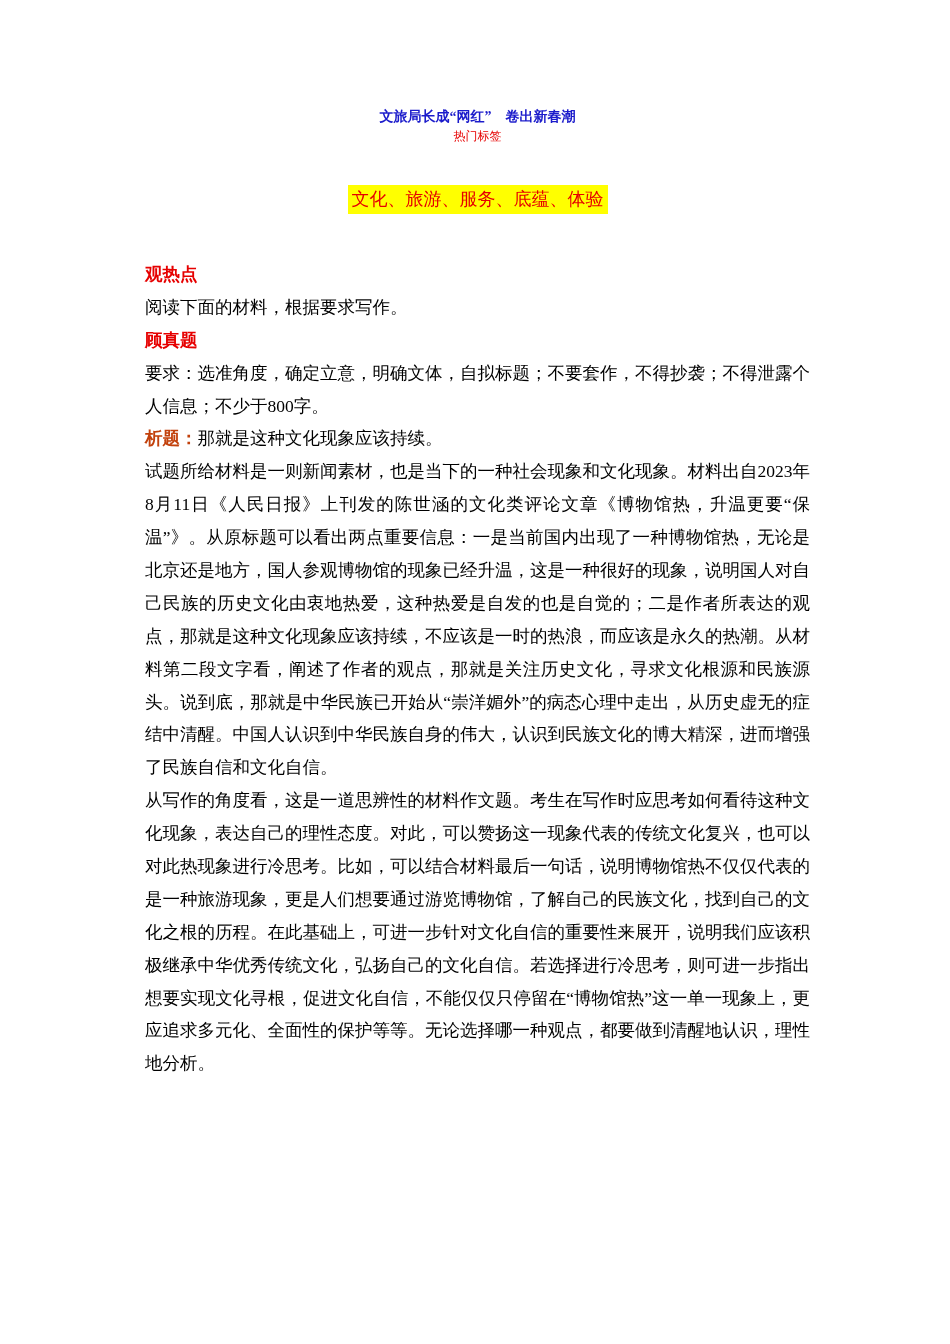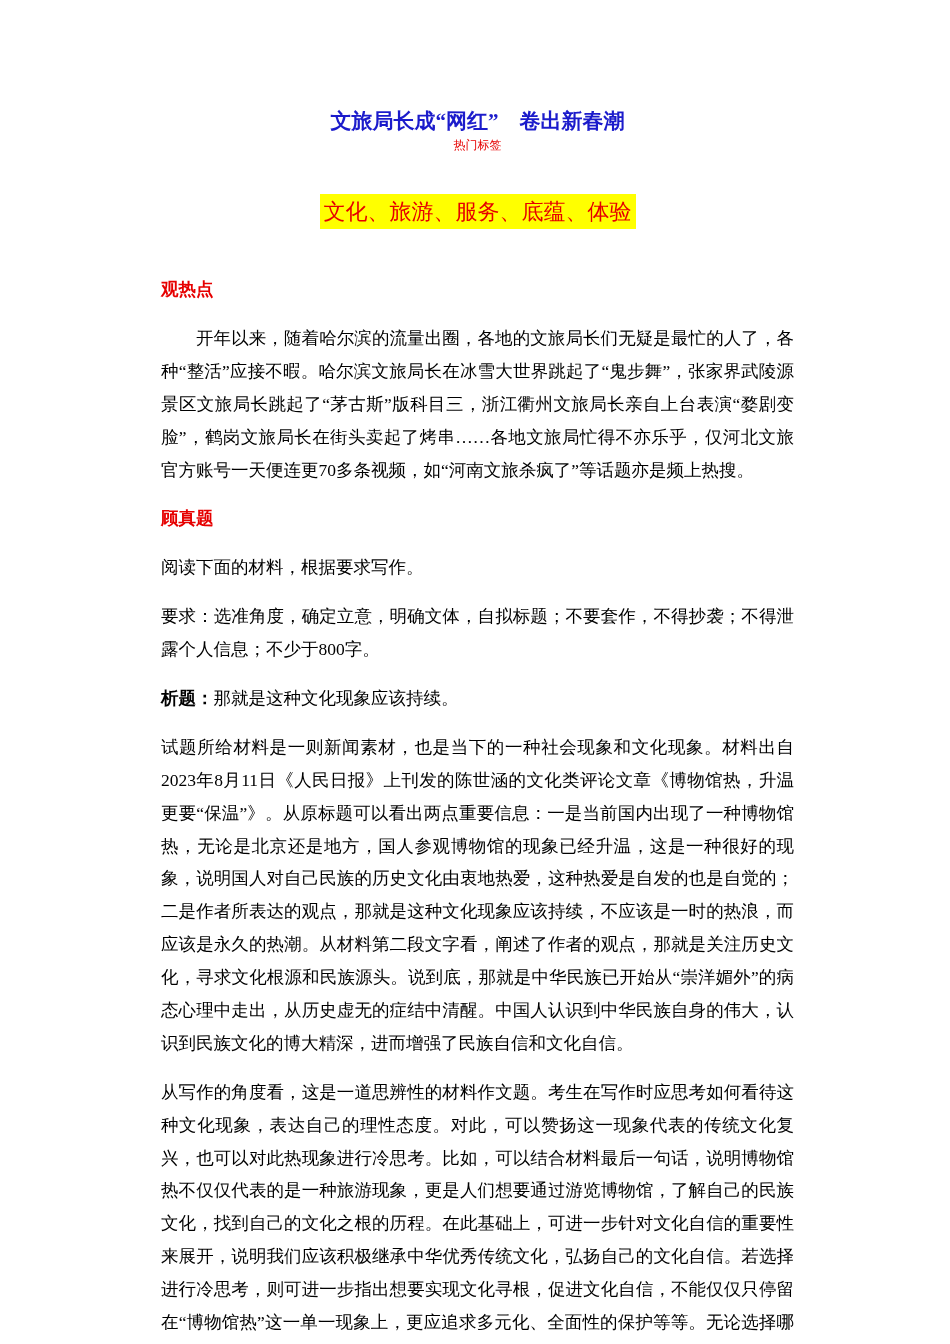--- a/index.html
+++ b/index.html
@@ -16,83 +16,82 @@
     box-sizing: border-box;
     padding: 108px 140px 60px 145px;
     font-family: "Liberation Serif", "DejaVu Serif", serif;
     color: #000000;
     font-size: 17.5px;
     line-height: 1.88;
   }
   .doc-title {
     text-align: center;
     color: #1b1bcb;
-    font-size: 21px;
+    font-size: 14px;
     font-weight: bold;
     line-height: 1.3;
     margin: 0;
   }
   .doc-subtitle {
     text-align: center;
     color: #e60000;
     font-size: 12px;
     line-height: 1.4;
     margin: 2px 0 0 0;
   }
   .tags-line {
     text-align: center;
     margin: 40px 0 0 0;
     line-height: 1.5;
   }
   .tags-highlight {
     display: inline-block;
     background: #ffff00;
     color: #e60000;
-    font-size: 22px;
+    font-size: 18px;
     padding: 1px 4px;
   }
   .body-block {
     margin-top: 44px;
     text-align: justify;
   }
   .sec-heading {
     color: #e60000;
     font-weight: bold;
     margin: 0;
   }
   p.para {
-    margin: 16px;
+    margin: 0;
   }
   p.indent {
     text-indent: 2em;
   }
   .inline-red {
-    color: #000000;
+    color: #c2410c;
     font-weight: bold;
   }
 </style>
 </head>
 <body>
 
 <div class="page">
 
   <h1 class="doc-title">文旅局长成“网红”　卷出新春潮</h1>
   <div class="doc-subtitle">热门标签</div>
 
   <div class="tags-line">
     <span class="tags-highlight">文化、旅游、服务、底蕴、体验</span>
   </div>
 
   <div class="body-block">
 
     <p class="para sec-heading">观热点</p>
-    <p class="para indent">开年以来，随着哈尔滨的流量出圈，各地的文旅局长们无疑是最忙的人了，各种“整活”应接不暇。哈尔滨文旅局长在冰雪大世界跳起了“鬼步舞”，张家界武陵源景区文旅局长跳起了“茅古斯”版科目三，浙江衢州文旅局长亲自上台表演“婺剧变脸”，鹤岗文旅局长在街头卖起了烤串……各地文旅局忙得不亦乐乎，仅河北文旅官方账号一天便连更70多条视频，如“河南文旅杀疯了”等话题亦是频上热搜。</p>
 
+    <p class="para">阅读下面的材料，根据要求写作。</p>
     <p class="para sec-heading">顾真题</p>
-    <p class="para">阅读下面的材料，根据要求写作。</p>
     <p class="para">要求：选准角度，确定立意，明确文体，自拟标题；不要套作，不得抄袭；不得泄露个人信息；不少于800字。</p>
 
     <p class="para"><span class="inline-red">析题：</span><span>那就是这种文化现象应该持续。</span></p>
     <p class="para">试题所给材料是一则新闻素材，也是当下的一种社会现象和文化现象。材料出自2023年8月11日《人民日报》上刊发的陈世涵的文化类评论文章《博物馆热，升温更要“保温”》。从原标题可以看出两点重要信息：一是当前国内出现了一种博物馆热，无论是北京还是地方，国人参观博物馆的现象已经升温，这是一种很好的现象，说明国人对自己民族的历史文化由衷地热爱，这种热爱是自发的也是自觉的；二是作者所表达的观点，那就是这种文化现象应该持续，不应该是一时的热浪，而应该是永久的热潮。从材料第二段文字看，阐述了作者的观点，那就是关注历史文化，寻求文化根源和民族源头。说到底，那就是中华民族已开始从“崇洋媚外”的病态心理中走出，从历史虚无的症结中清醒。中国人认识到中华民族自身的伟大，认识到民族文化的博大精深，进而增强了民族自信和文化自信。</p>
     <p class="para">从写作的角度看，这是一道思辨性的材料作文题。考生在写作时应思考如何看待这种文化现象，表达自己的理性态度。对此，可以赞扬这一现象代表的传统文化复兴，也可以对此热现象进行冷思考。比如，可以结合材料最后一句话，说明博物馆热不仅仅代表的是一种旅游现象，更是人们想要通过游览博物馆，了解自己的民族文化，找到自己的文化之根的历程。在此基础上，可进一步针对文化自信的重要性来展开，说明我们应该积极继承中华优秀传统文化，弘扬自己的文化自信。若选择进行冷思考，则可进一步指出想要实现文化寻根，促进文化自信，不能仅仅只停留在“博物馆热”这一单一现象上，更应追求多元化、全面性的保护等等。无论选择哪一种观点，都要做到清醒地认识，理性地分析。</p>
 
   </div>
 
 </div>
 

